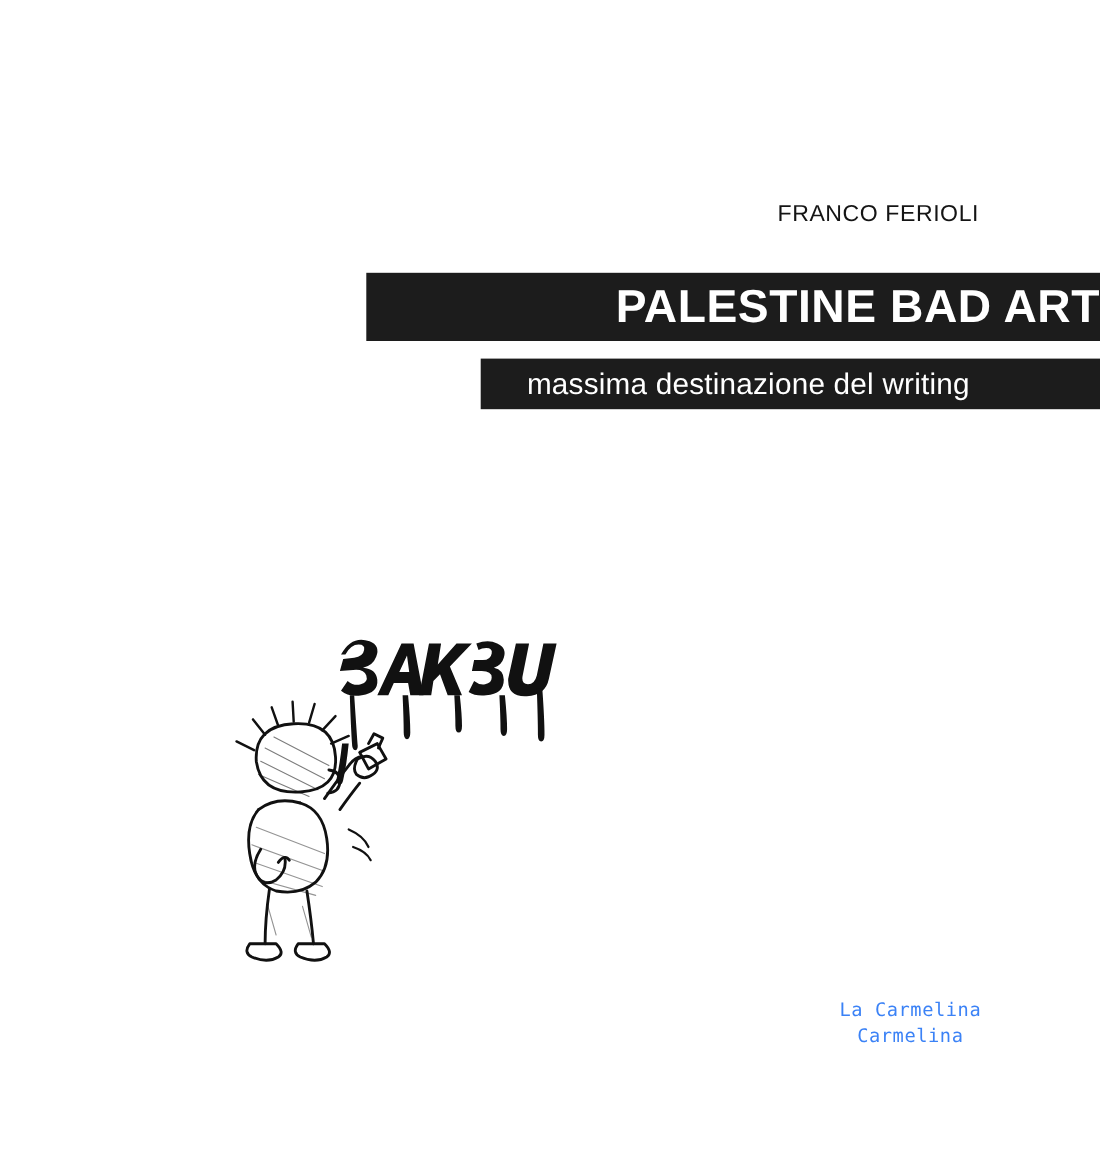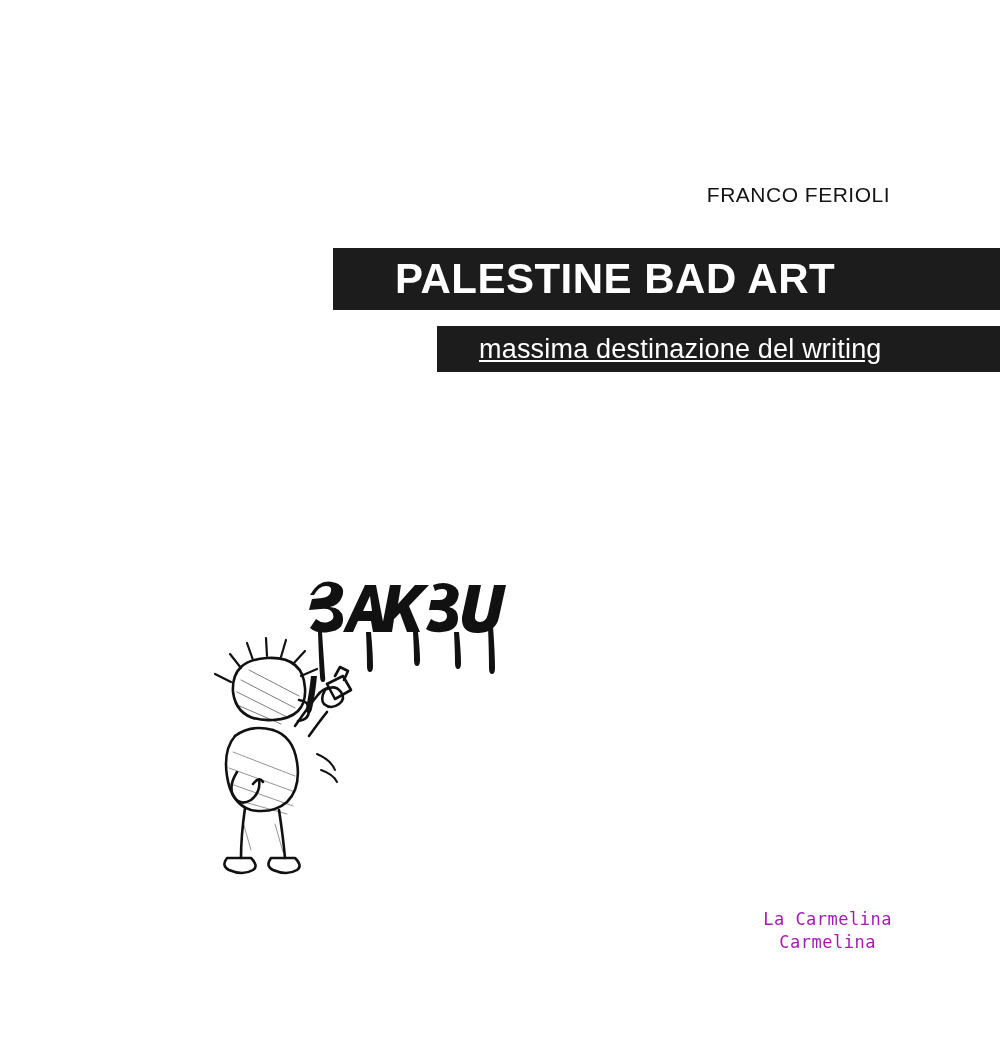--- a/index.html
+++ b/index.html
@@ -35,21 +35,21 @@
   
   .title-bar {
     position: absolute;
     top: 248px;
     left: 333px;
     right: 0;
     height: 62px;
     background: #1c1c1c;
     display: flex;
     align-items: center;
-    justify-content: flex-start;
+    justify-content: flex-end;
     padding-left: 62px;
     box-sizing: border-box;
   }
   .title-text {
     color: #ffffff;
     font-size: 42px;
     font-weight: bold;
     letter-spacing: 0.5px;
     white-space: nowrap;
   }
@@ -66,21 +66,20 @@
     align-items: center;
     padding-left: 42px;
     box-sizing: border-box;
   }
   .subtitle-text {
     color: #ffffff;
     font-size: 27px;
     font-weight: 400;
     letter-spacing: 0.2px;
     white-space: nowrap;
-    text-decoration: underline;
   }
 
   
   .illustration {
     position: absolute;
     left: 175px;
     top: 540px;
     width: 430px;
     height: 360px;
   }
@@ -92,21 +91,21 @@
 
   
   .publisher {
     position: absolute;
     right: 108px;
     top: 908px;
     text-align: center;
     font-family: "DejaVu Sans Mono", monospace;
     font-size: 17px;
     line-height: 1.35;
-    color: #a21caf;
+    color: #3b82f6;
     letter-spacing: 0.5px;
   }
   .publisher div { white-space: nowrap; }
 </style>
 </head>
 <body>
 
 <div class="page">
 
   <div class="author">FRANCO FERIOLI</div>

